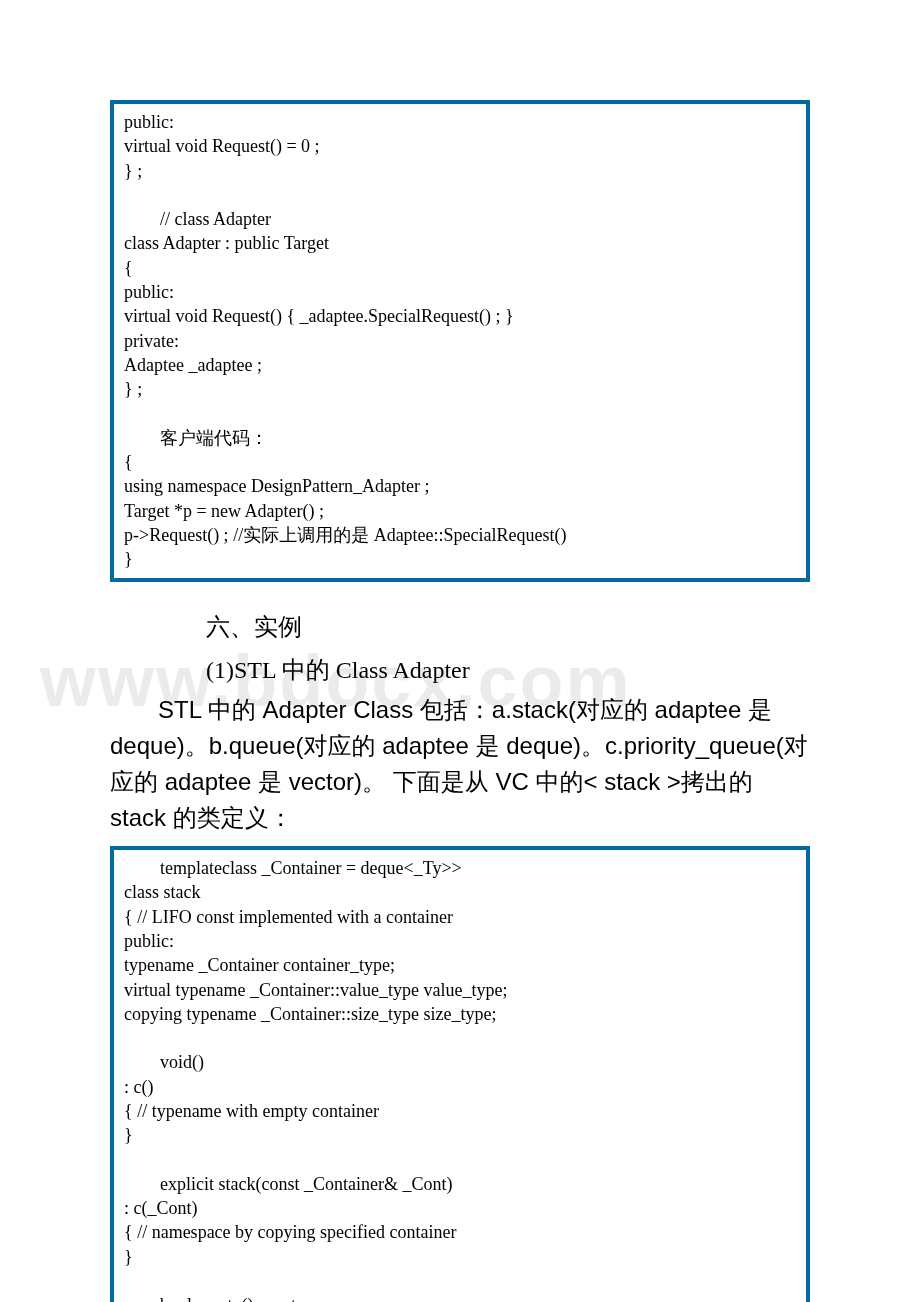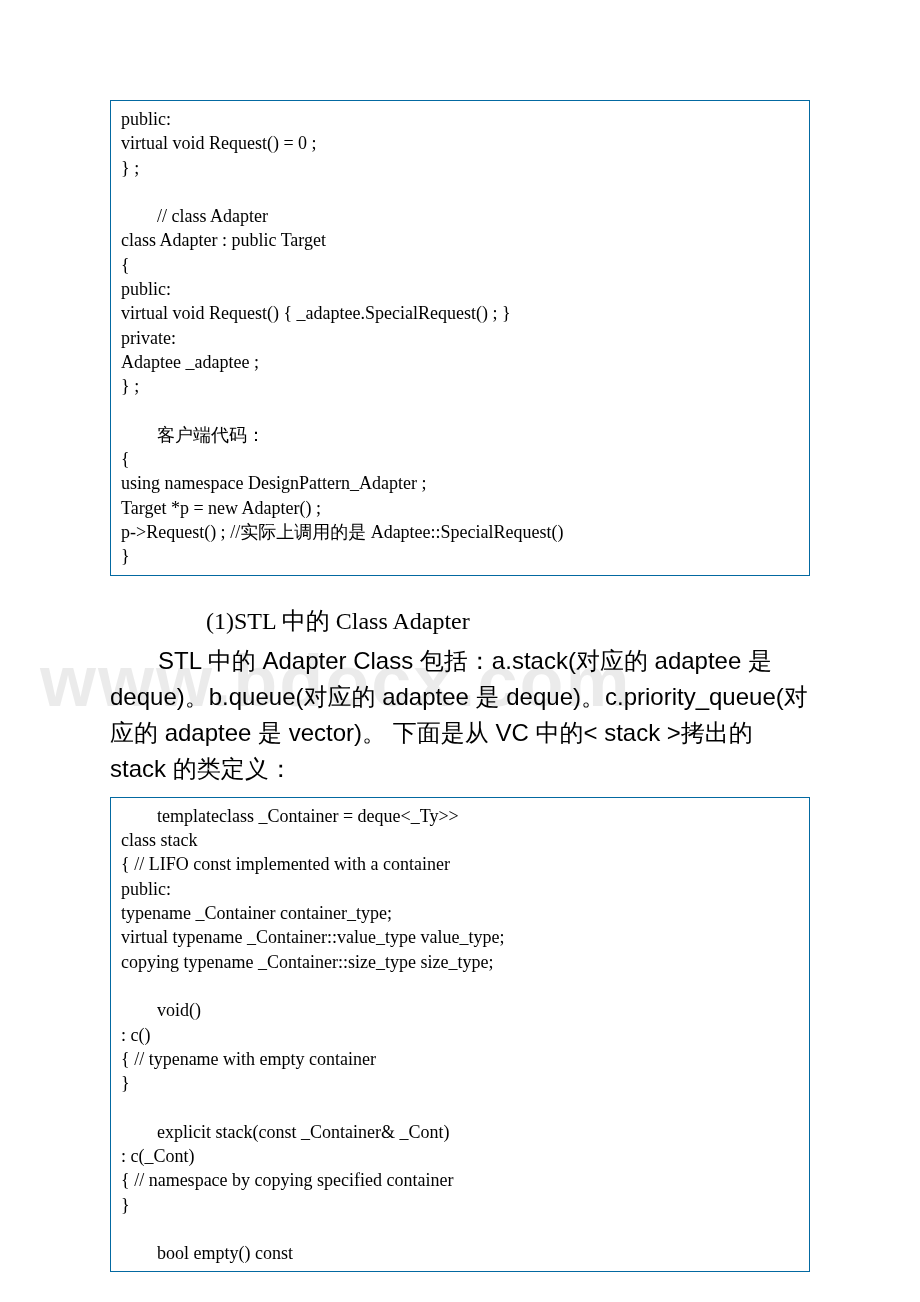--- a/index.html
+++ b/index.html
@@ -8,21 +8,21 @@
     background: #ffffff;
     width: 920px;
     margin: 0 auto;
     color: #000000;
     position: relative;
   }
   .page {
     padding: 100px 110px 60px 110px;
   }
   .code-box {
-    border: 1px solid #0369a1;
+    border: 4px solid #0369a1;
     padding: 6px 10px;
     margin-bottom: 24px;
     font-size: 18px;
     line-height: 1.35;
     font-family: "Times New Roman", serif;
     white-space: pre-wrap;
   }
   .code-box .cn { font-family: "SimSun", serif; }
   .heading {
     font-family: "SimSun", serif;
@@ -75,20 +75,21 @@
 <span>} ;</span>
 <span></span>
 <span class="cn">　　客户端代码：</span>
 <span>{</span>
 <span>using namespace DesignPattern_Adapter ;</span>
 <span>Target *p = new Adapter() ;</span>
 <span>p-&gt;Request() ; //实际上调用的是 Adaptee::SpecialRequest()</span>
 <span>}</span>
 <span></span></div>
 
+  <p class="heading">　　六、实例</p>
   <p class="heading">　　(1)STL 中的 Class Adapter</p>
 
   <p class="body-text">STL 中的 Adapter Class 包括：a.stack(对应的 adaptee 是 deque)。b.queue(对应的 adaptee 是 deque)。c.priority_queue(对应的 adaptee 是 vector)。 下面是从 VC 中的&lt; stack &gt;拷出的 stack 的类定义：</p>
 
   <div class="code-box"><span>　　templateclass _Container = deque&lt;_Ty&gt;&gt;</span>
 <span>class stack</span>
 <span>{ // LIFO const implemented with a container</span>
 <span>public:</span>
 <span>typename _Container container_type;</span>
 <span>virtual typename _Container::value_type value_type;</span>

